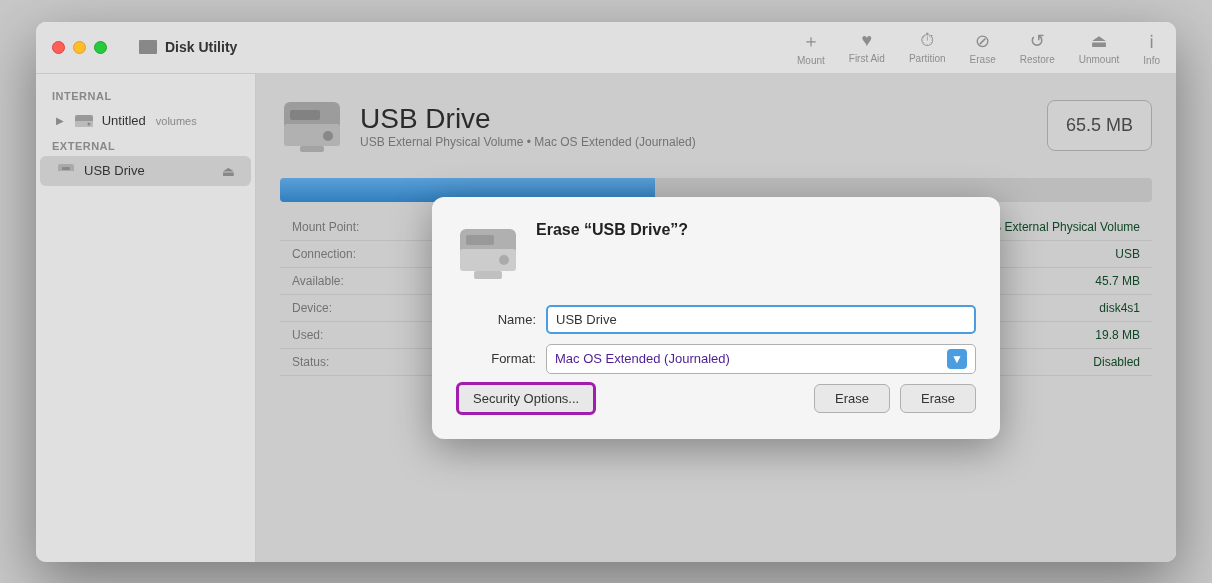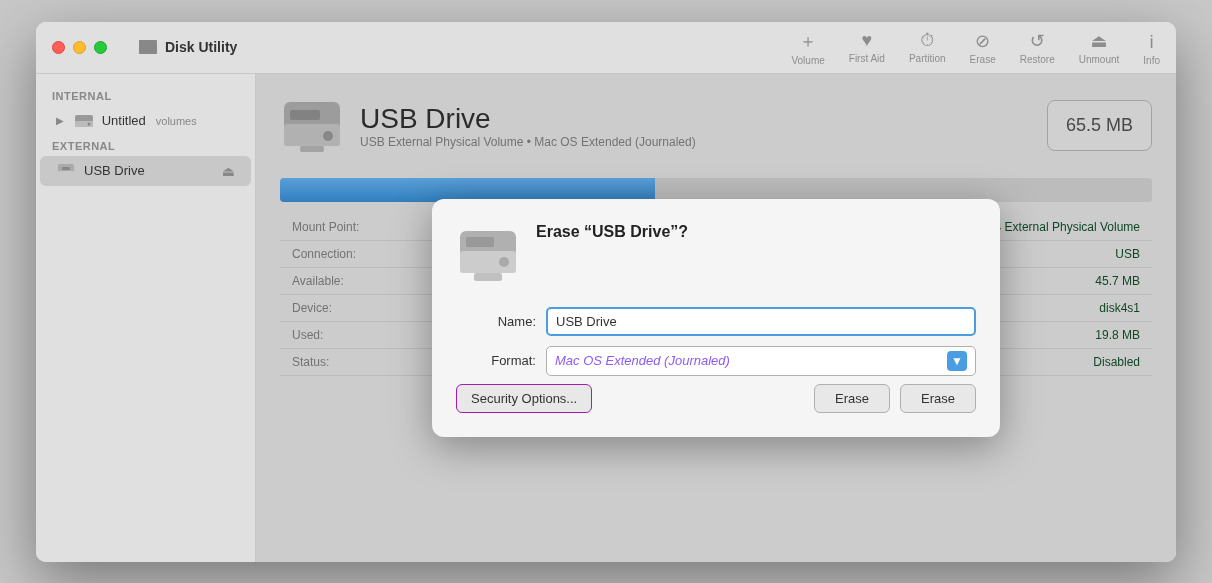--- a/index.html
+++ b/index.html
@@ -336,23 +336,22 @@
       align-items: center;
       border: 1px solid #b0b0b0;
       border-radius: 5px;
       background: white;
       padding: 4px 8px;
       gap: 6px;
     }
 
     .form-select-text {
       font-size: 13px;
-      color: #8b5cf6;
+      color: #4c1d95;
       flex: 1;
-      font-style: italic;
     }
 
     .select-arrow {
       width: 20px;
       height: 20px;
       background: #4a9de0;
       border-radius: 4px;
       display: flex;
       align-items: center;
       justify-content: center;
@@ -362,21 +361,21 @@
 
     .dialog-buttons {
       display: flex;
       justify-content: space-between;
       align-items: center;
     }
 
     .btn-security {
       padding: 6px 14px;
       background: #e8e8e8;
-      border: 1px solid #a21caf;
+      border: 3px solid #a21caf;
       border-radius: 6px;
       font-size: 13px;
       color: #333;
       cursor: pointer;
     }
 
     .btn-group {
       display: flex;
       gap: 10px;
     }
@@ -421,21 +420,21 @@
           <rect x="0" y="8" width="7" height="6" rx="1" fill="#888"></rect>
           <rect x="9" y="8" width="9" height="2" rx="1" fill="#888"></rect>
           <rect x="9" y="12" width="9" height="2" rx="1" fill="#888"></rect>
         </svg>
       </div>
       <span class="titlebar-title">Disk Utility</span>
     </div>
     <div class="titlebar-toolbar">
       <div class="toolbar-item">
         <span class="icon-shape">＋</span>
-        <span class="label">Volume</span>
+        <span class="label">Mount</span>
       </div>
       <div class="toolbar-item">
         <span class="icon-shape">♥</span>
         <span class="label">First Aid</span>
       </div>
       <div class="toolbar-item">
         <span class="icon-shape">⏱</span>
         <span class="label">Partition</span>
       </div>
       <div class="toolbar-item">

